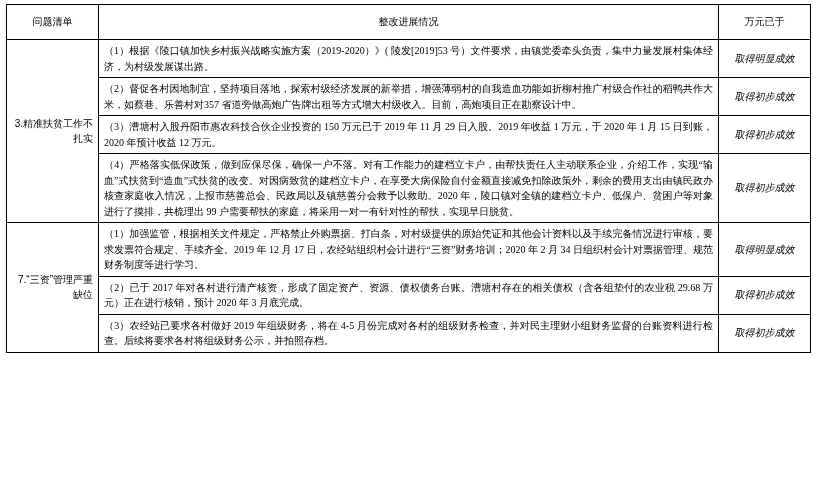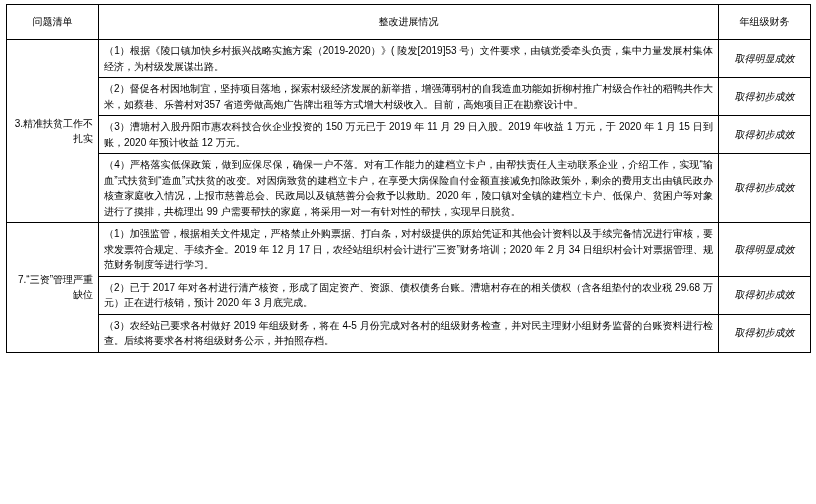--- a/index.html
+++ b/index.html
@@ -51,20 +51,21 @@
     padding-left: 4px;
     padding-right: 2px;
     letter-spacing: 0px;
   }
   .body-cell {
     text-align: justify;
     text-justify: inter-ideograph;
     font-size: 12.6px;
     line-height: 1.62;
     padding: 4px 6px 4px 6px;
+    font-family: Liberation Serif, serif;
   }
   .prog-cell {
     text-align: center;
     font-size: 12.6px;
     white-space: nowrap;
     padding-left: 1px;
     padding-right: 1px;
     font-style: italic;
   }
 </style>
@@ -75,21 +76,21 @@
   <table class="grid">
     <colgroup>
       <col class="c1">
       <col class="c2">
       <col class="c3">
     </colgroup>
     <thead>
       <tr>
         <th>问题清单</th>
         <th>整改进展情况</th>
-        <th>年组级财务</th>
+        <th>万元已于</th>
       </tr>
     </thead>
     <tbody>
       <tr>
         <td class="cat-cell" rowspan="4">3.精准扶贫工作不扎实</td>
         <td class="body-cell">（1）根据《陵口镇加快乡村振兴战略实施方案（2019-2020）》( 陵发[2019]53 号）文件要求，由镇党委牵头负责，集中力量发展村集体经济，为村级发展谋出路。</td>
         <td class="prog-cell">取得明显成效</td>
       </tr>
       <tr>
         <td class="body-cell">（2）督促各村因地制宜，坚持项目落地，探索村级经济发展的新举措，增强薄弱村的自我造血功能如折柳村推广村级合作社的稻鸭共作大米，如蔡巷、乐善村对357 省道旁做高炮广告牌出租等方式增大村级收入。目前，高炮项目正在勘察设计中。</td>

